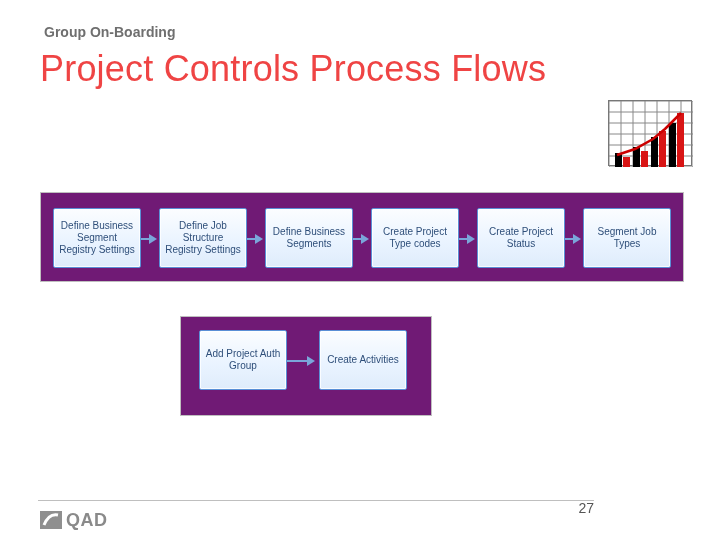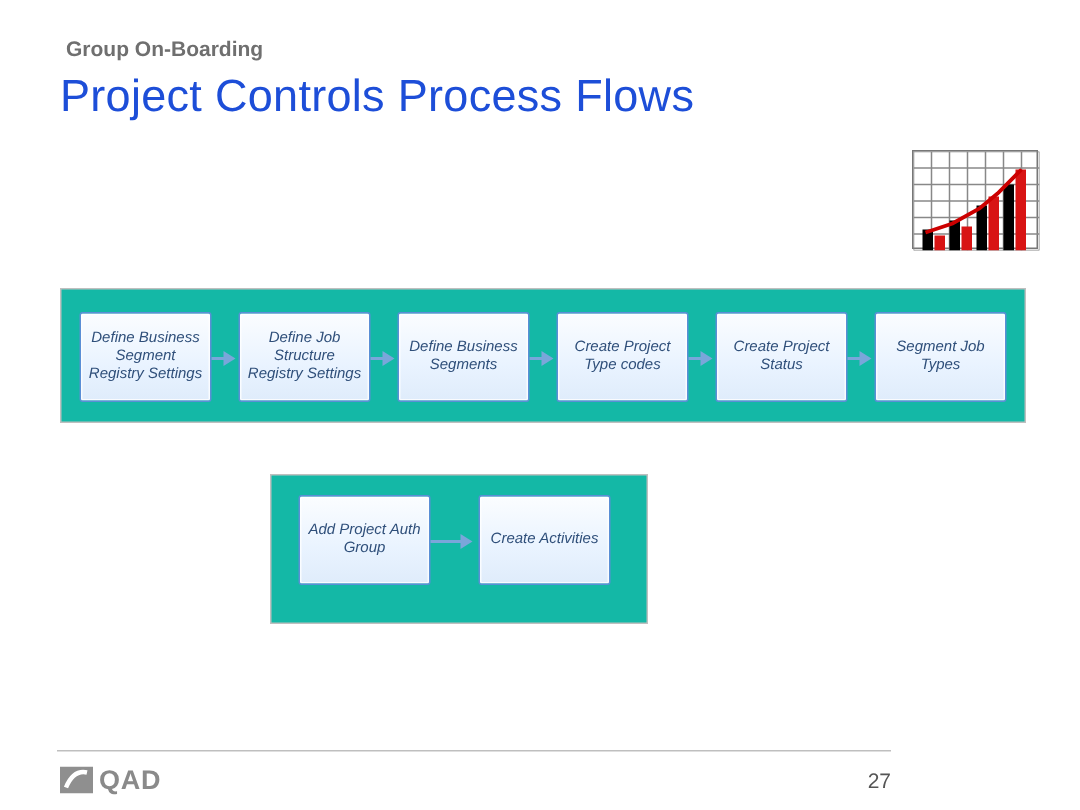--- a/index.html
+++ b/index.html
@@ -1,27 +1,27 @@
 <!DOCTYPE html>
 <html><head>
 <meta charset="utf-8">
 <style>
   * { box-sizing: border-box; margin: 0; padding: 0; }
   html, body { width: 720px; height: 540px; font-family: Arial, Helvetica, sans-serif; background: #fff; }
   .slide { position: relative; width: 720px; height: 540px; }
   .subtitle { position: absolute; left: 44px; top: 24px; font-size: 14px; font-weight: 700; color: #6f6f6f; }
-  .title { position: absolute; left: 40px; top: 48px; font-size: 30px; font-weight: 400; color: #1d4ed8; letter-spacing: 0.2px; }
+  .title { position: absolute; left: 40px; top: 48px; font-size: 36px; font-weight: 400; color: #ef4444; letter-spacing: 0.2px; }
   .chart-icon { position: absolute; right: 28px; top: 100px; width: 84px; height: 66px; border: 1px solid #777; background: #fff; }
   .chart-icon .grid { position: absolute; inset: 0; }
   .chart-icon .grid line { stroke: #888; stroke-width: 1; }
   .chart-icon .bar-black { fill: #000; }
   .chart-icon .bar-red { fill: #d81414; }
   .chart-icon .trend { fill: none; stroke: #cc0000; stroke-width: 2.5; }
 
-  .flow-row { position: absolute; border: 1px solid #bfbfbf; background: #14b8a6; font-style: italic; }
+  .flow-row { position: absolute; border: 1px solid #bfbfbf; background: #701a75; }
   .row1 { left: 40px; top: 192px; width: 644px; height: 90px; }
   .row2 { left: 180px; top: 316px; width: 252px; height: 100px; }
 
   .box {
     position: absolute;
     width: 88px; height: 60px;
     border: 1px solid #5a8fd6;
     border-radius: 2px;
     background: linear-gradient(#fbfdff 0%, #e9f3ff 60%, #dfecfb 100%);
     color: #2f4f7a;
@@ -37,21 +37,21 @@
     position: absolute;
     height: 2px; background: #7aa6da;
   }
   .arrow::after {
     content: ''; position: absolute; right: -6px; top: -4px;
     border-left: 8px solid #7aa6da; border-top: 5px solid transparent; border-bottom: 5px solid transparent;
   }
 
   .footer {
     position: absolute; left: 0; bottom: 0; width: 612px; height: 40px;
-    display: flex; align-items: center; justify-content: space-between;
+    display: flex; justify-content: space-between;
     padding: 0 18px 0 40px;
   }
   .footer::before {
     content: ''; position: absolute; left: 38px; right: 18px; top: 0; height: 1px; background: #bfbfbf;
   }
   .logo { display: flex; align-items: center; gap: 4px; }
   .logo-mark { width: 22px; height: 18px; }
   .logo-text { font-size: 18px; font-weight: 700; color: #8a8a8a; letter-spacing: 0.5px; }
   .pagenum { font-size: 14px; color: #555; }
 </style>

